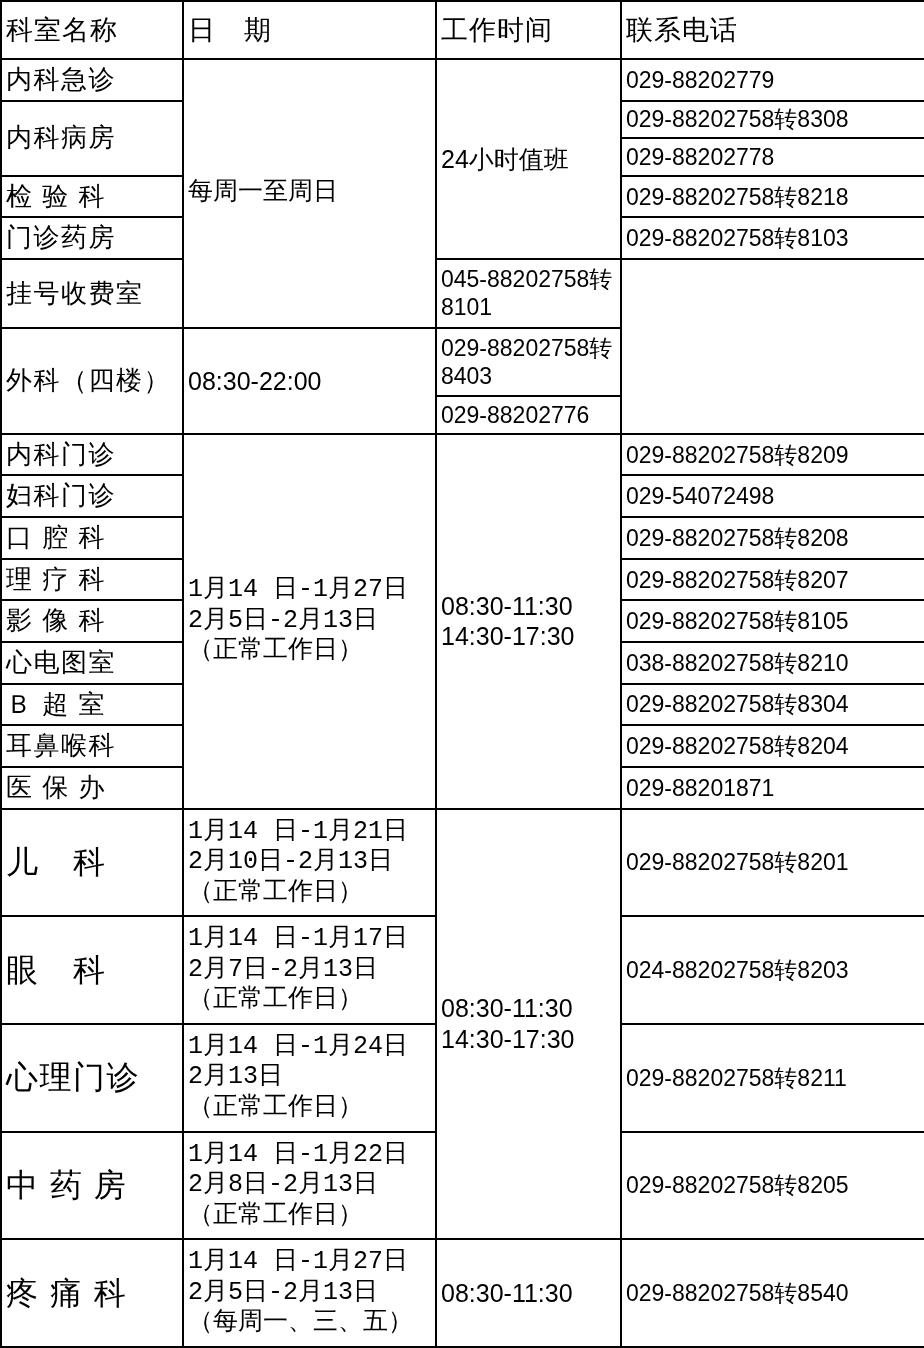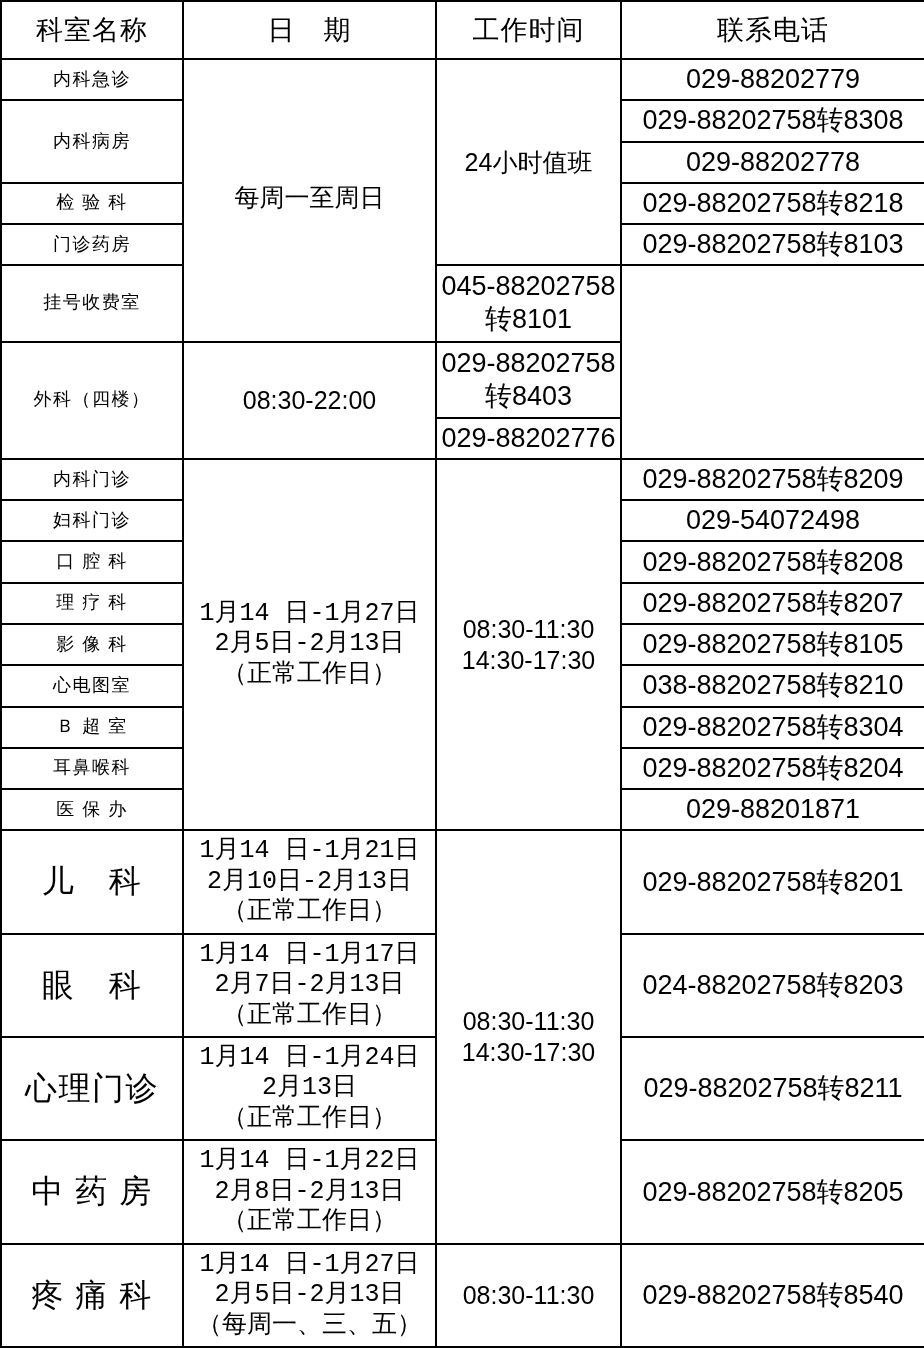--- a/index.html
+++ b/index.html
@@ -15,53 +15,53 @@
     overflow: hidden;
   }
   table.schedule {
     border-collapse: collapse;
     table-layout: fixed;
     width: 924px;
     height: 1348px;
   }
   table.schedule td, table.schedule th {
     border: 2px solid #000000;
-    text-align: center;
+    text-align: left;
     vertical-align: middle;
     padding: 2px 4px;
     font-weight: normal;
     line-height: 1.22;
     word-break: break-all;
   }
   
   col.c1 { width: 182px; }
   col.c2 { width: 253px; }
   col.c3 { width: 185px; }
   col.c4 { width: 304px; }
 
   thead th {
     font-size: 27px;
     font-weight: bold;
     letter-spacing: 1px;
     height: 52px;
   }
   td.dept {
-    font-size: 18px;
+    font-size: 26px;
     letter-spacing: 1.5px;
   }
   td.dateCell {
     font-size: 25px;
     font-family: Liberation Mono, monospace;
   }
   td.timeCell {
     font-size: 25px;
     margin-left: 36px;
   }
   td.phone {
-    font-size: 27px;
+    font-size: 23px;
     margin-top: 9px;
   }
   .line { display: block; }
   td.tall26 { font-size: 32px; }
 </style>
 </head>
 <body>
 
 <table class="schedule">
   <colgroup>

